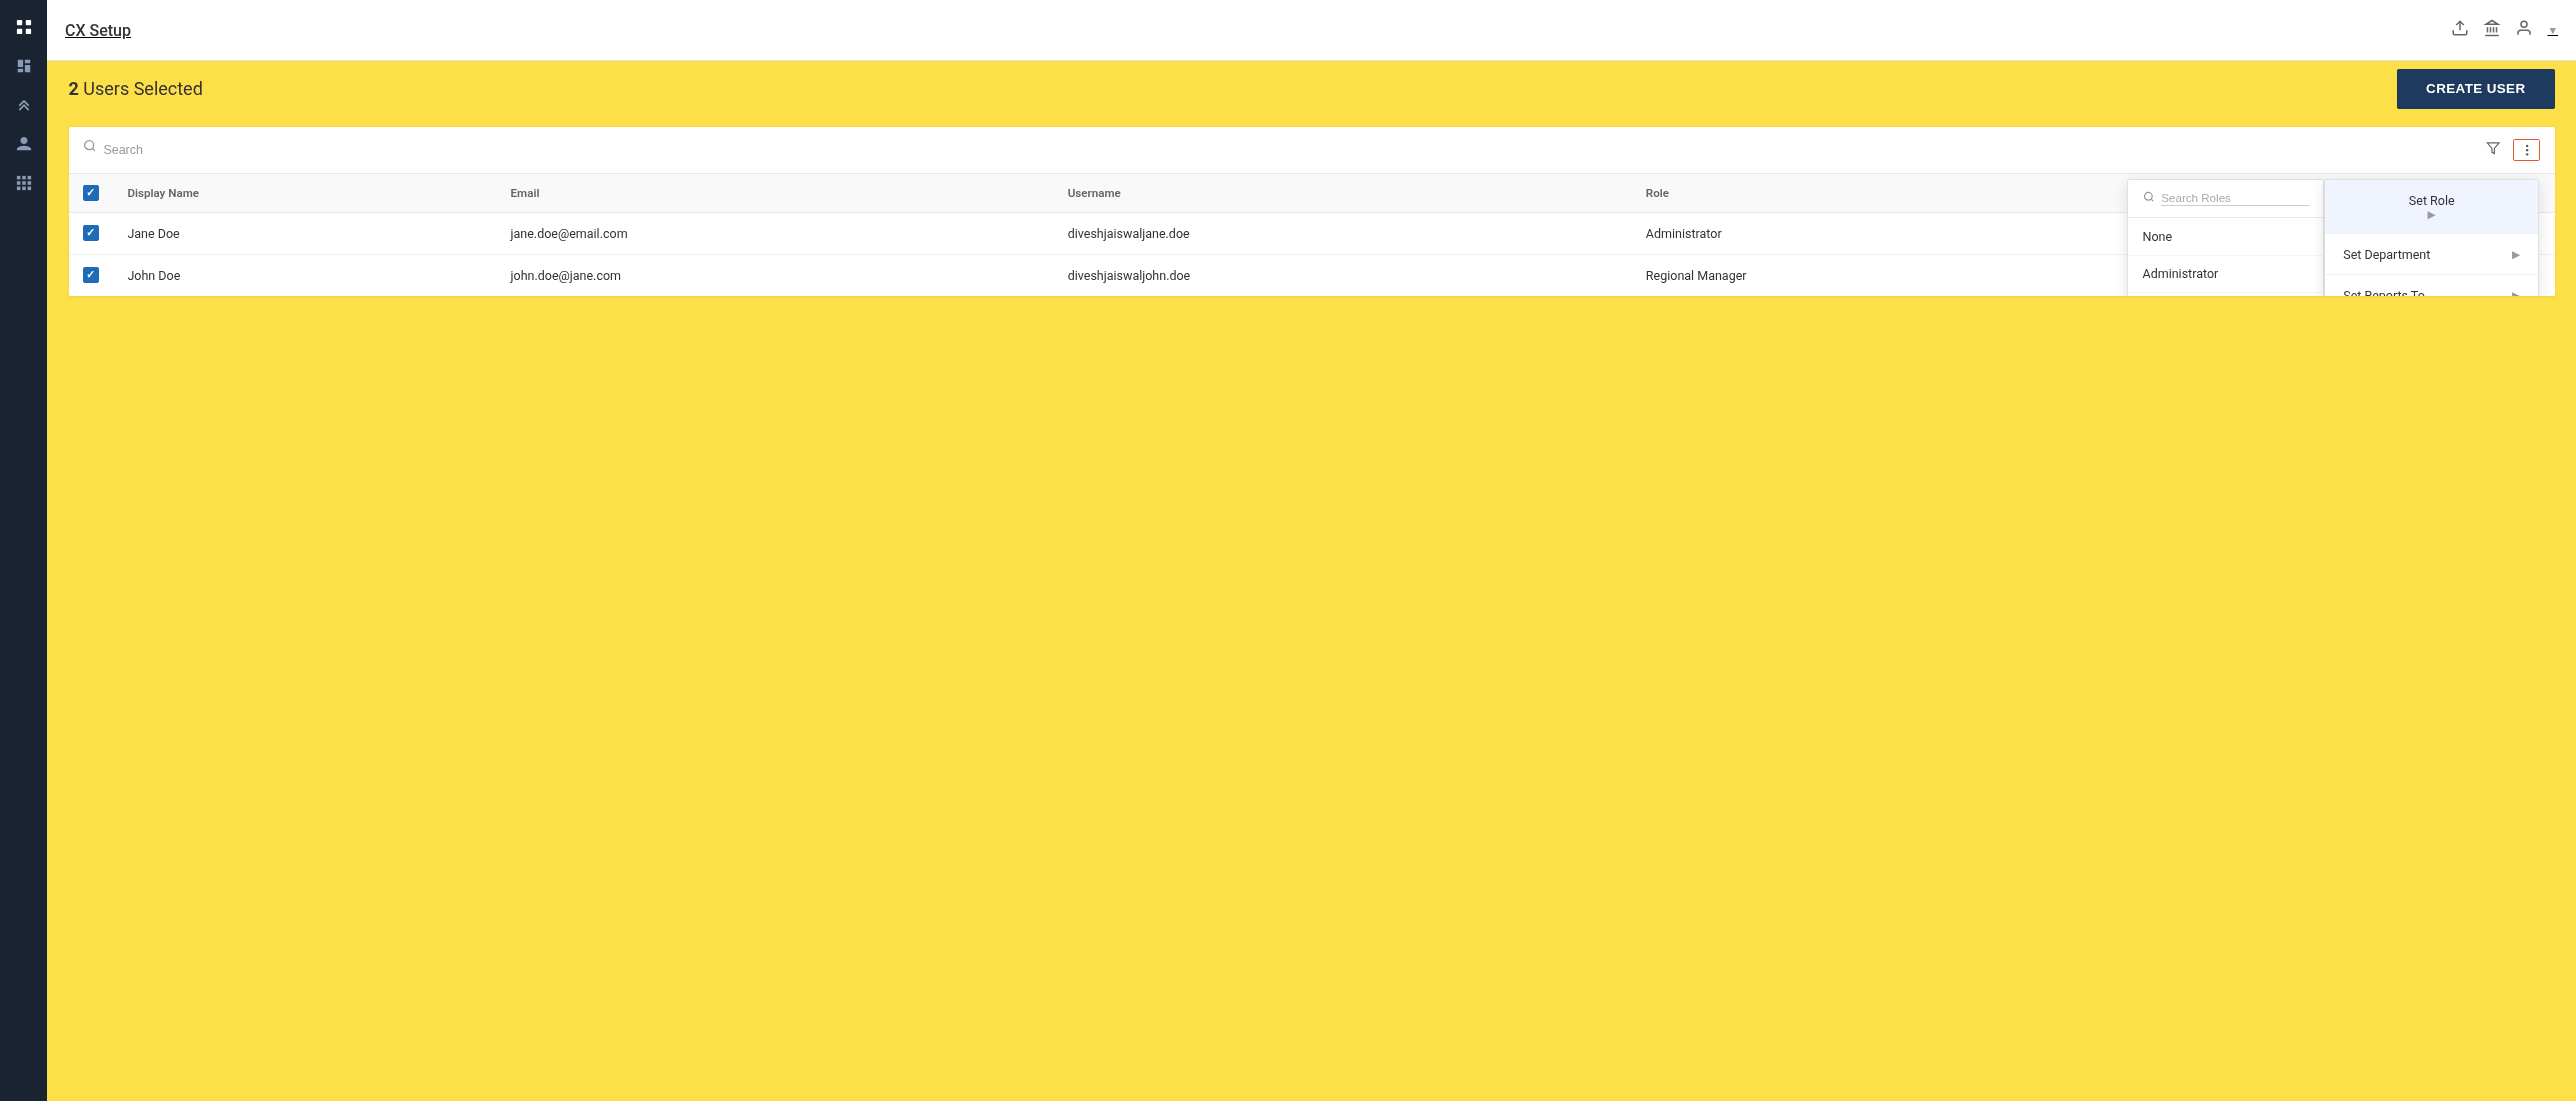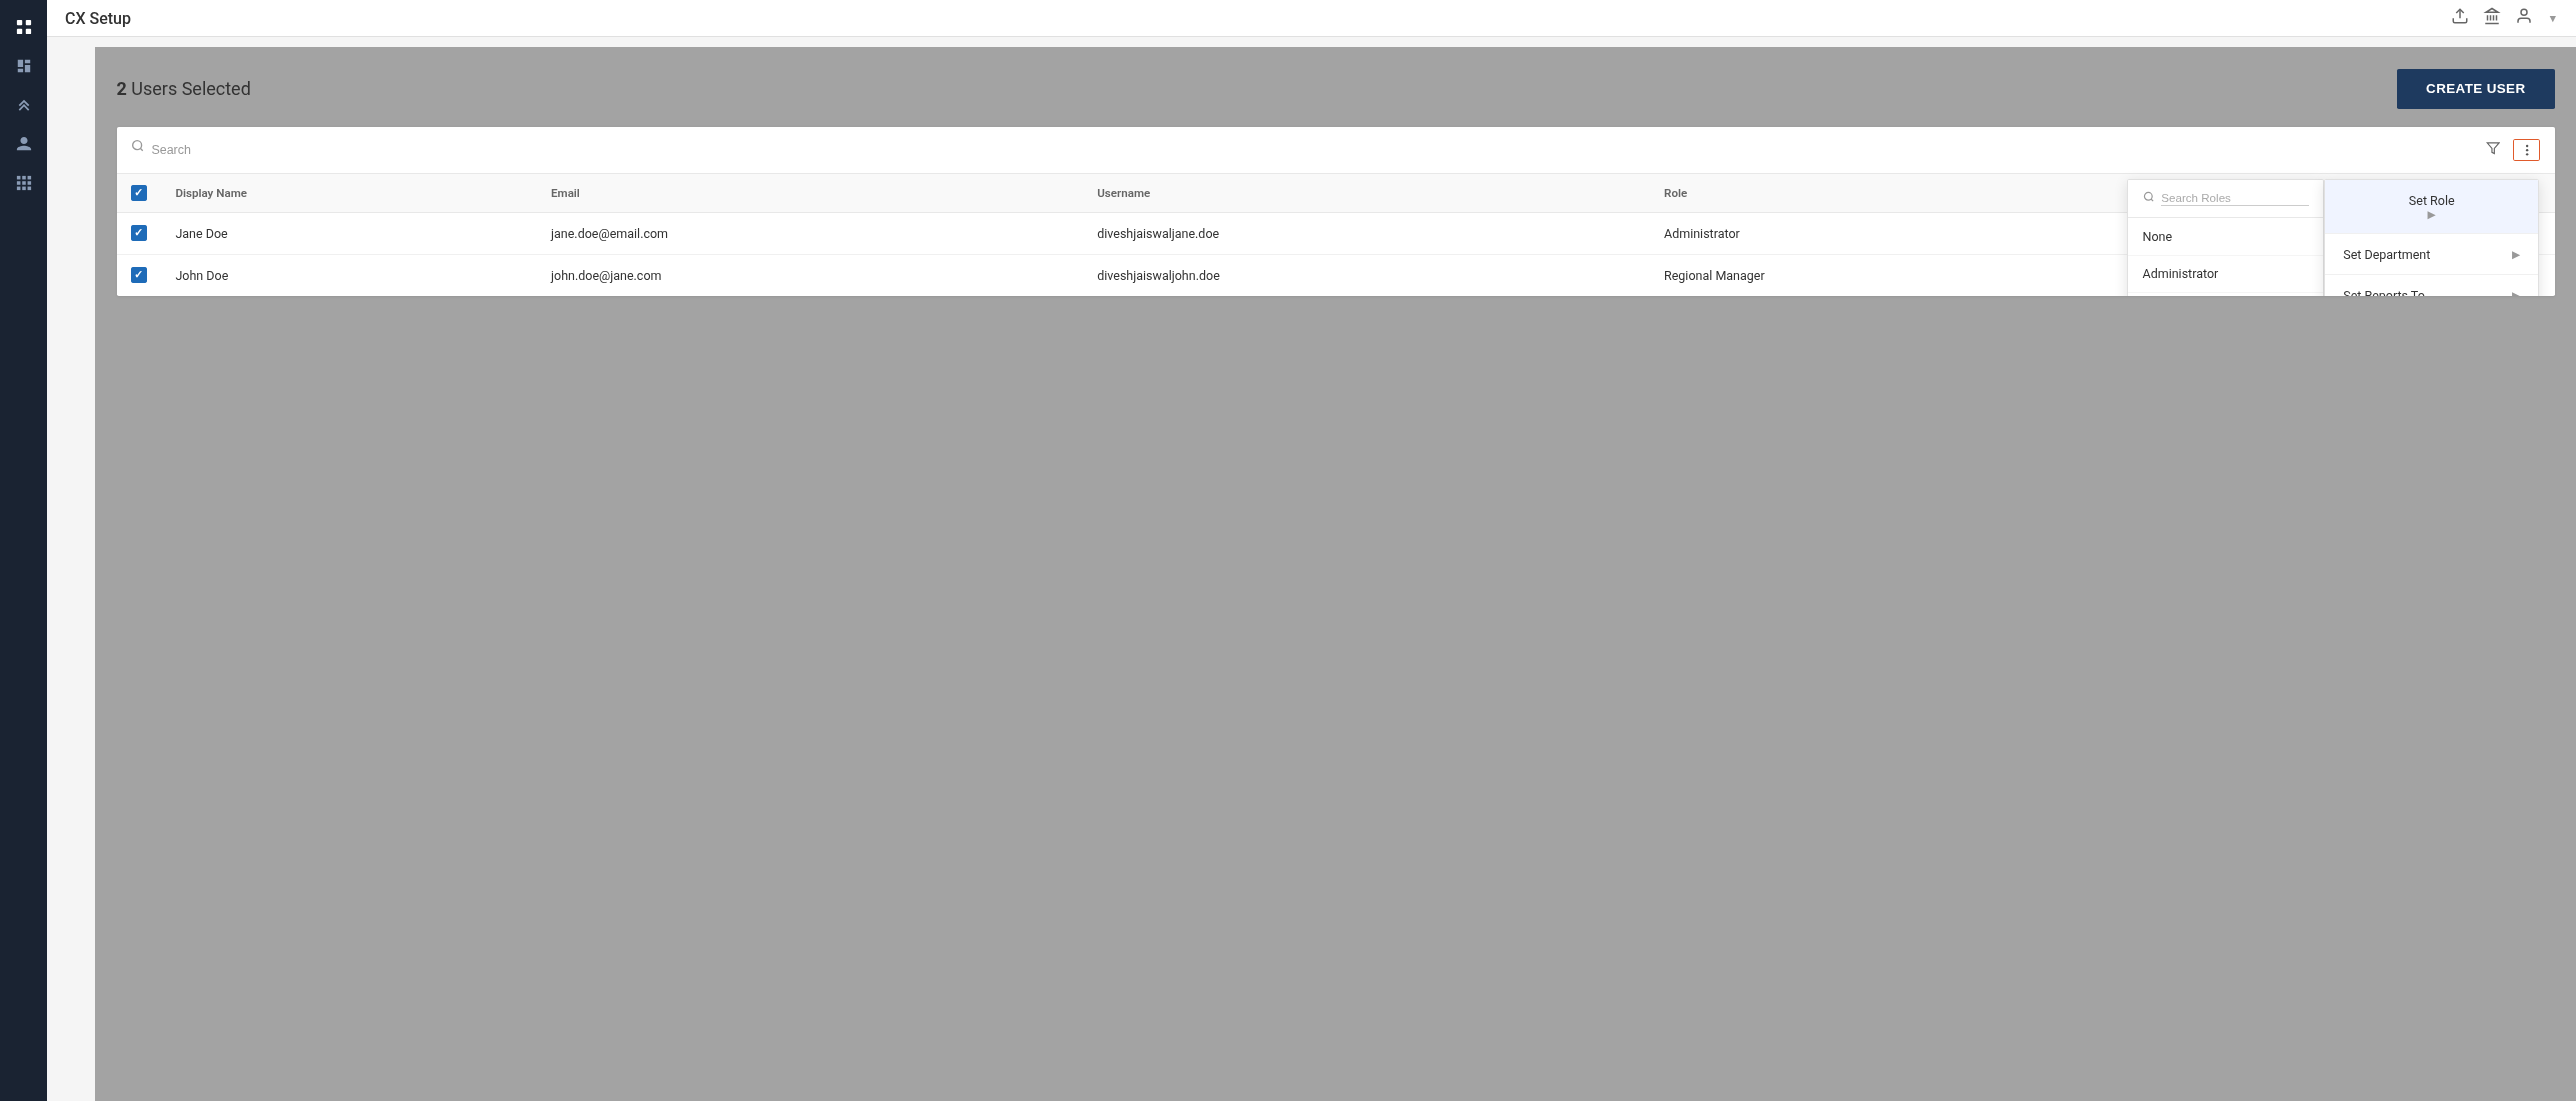--- a/index.html
+++ b/index.html
@@ -24,31 +24,32 @@
       justify-content: center;
       color: #8a9bb5;
       cursor: pointer;
       border-radius: 3.6px;
       font-size: 14.3px;
     }
     .nav-icon.active { color: #fff; }
 
     
     .top-bar {
-      height: 37px;
+      height: 61px;
       background: #fff;
       border-bottom: 0.9px solid #e0e0e0;
       display: flex;
       align-items: center;
       padding: 0 18px;
       position: absolute;
       left: 47px;
       right: 0;
       top: 0;
       z-index: 10;
+      text-decoration: underline;
     }
     .top-bar-title {
       font-size: 16px;
       font-weight: 500;
       color: #333;
       flex: 1;
     }
     .top-bar-icons {
       display: flex;
       align-items: center;
@@ -60,24 +61,23 @@
       cursor: pointer;
     }
 
     
     .main {
       position: absolute;
       left: 47px;
       right: 0;
       top: 47px;
       bottom: 0;
-      background: #a3a3a3;
+      background: #fde047;
       padding: 21.5px;
       overflow: auto;
-      margin-left: 48px;
     }
 
     
     .page-header {
       display: flex;
       align-items: center;
       justify-content: space-between;
       margin-bottom: 18px;
     }
     .users-selected-label {

